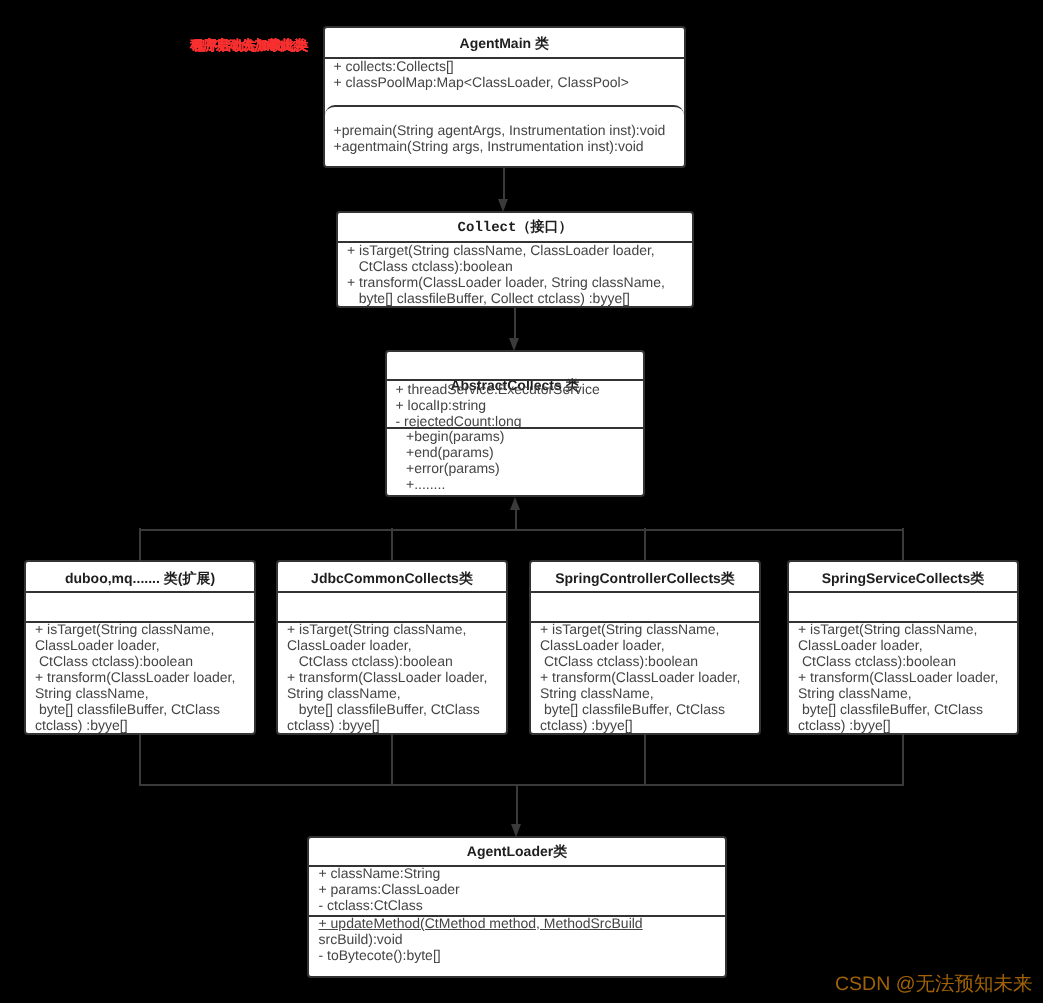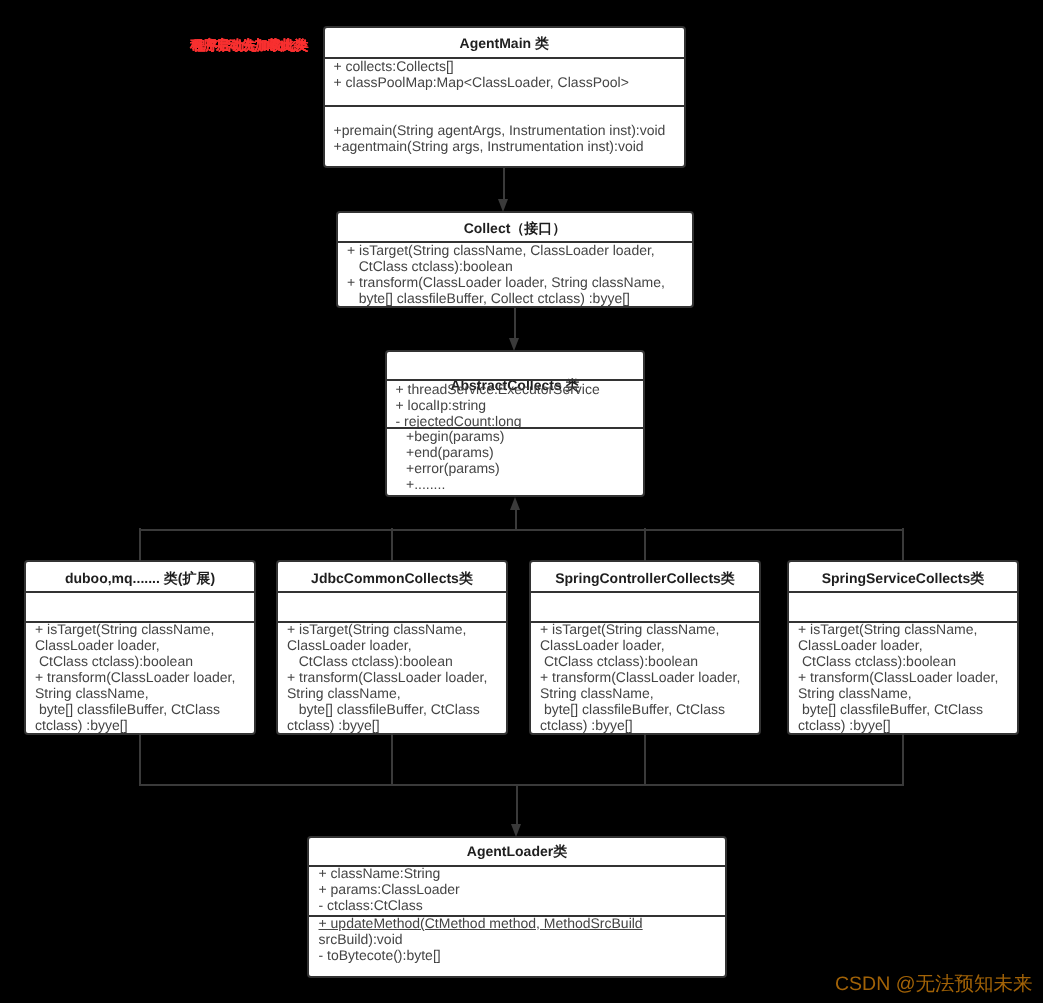--- a/index.html
+++ b/index.html
@@ -60,28 +60,28 @@
       <span class="a1">程序启动先加载此类</span>
       <span class="a2">程序启动先加载此类</span>
     </div>
 
   <div class="uml" style="left:322.5px; top:26px; width:363.5px; height:142px;">
     <div class="title" style="top:1px; height:29px; line-height:29px;">AgentMain 类</div>
     <div class="sec" style="top:29px; height:48px; padding-left:9px;">
       <div class="row" style="margin-top:-1px;">+ collects:Collects[]</div>
       <div class="row">+ classPoolMap:Map&lt;ClassLoader, ClassPool&gt;</div>
     </div>
-    <div class="sec" style="top:77px; bottom:0; padding-left:9px;">
+    <div class="sec" style="top:77px; bottom:0; padding-left:9px;border-radius:10px;">
       <div class="row" style="margin-top:15px;">+premain(String agentArgs, Instrumentation inst):void</div>
       <div class="row">+agentmain(String args, Instrumentation inst):void</div>
     </div>
   </div>
 
   <div class="uml" style="left:336px; top:211px; width:358px; height:97px;">
-    <div class="title" style="top:0.5px; height:28px; line-height:28px;">Collect（接口）</div>
+    <div class="title" style="top:0.5px; height:28px; line-height:28px;font-family:Liberation Mono, monospace;">Collect（接口）</div>
     <div class="sec" style="top:28px; bottom:0; padding-left:9px;">
       <div class="row" style="margin-top:-1px;">+ isTarget(String className, ClassLoader loader,</div>
       <div class="row">   CtClass ctclass):boolean</div>
       <div class="row">+ transform(ClassLoader loader, String className,</div>
       <div class="row">   byte[] classfileBuffer, Collect ctclass) :byye[]</div>
     </div>
   </div>
 
   <div class="uml" style="left:385px; top:349.5px; width:260px; height:147.5px;">
     <div class="title" style="top:20px; height:27px; line-height:27px;">AbstractCollects 类</div>

